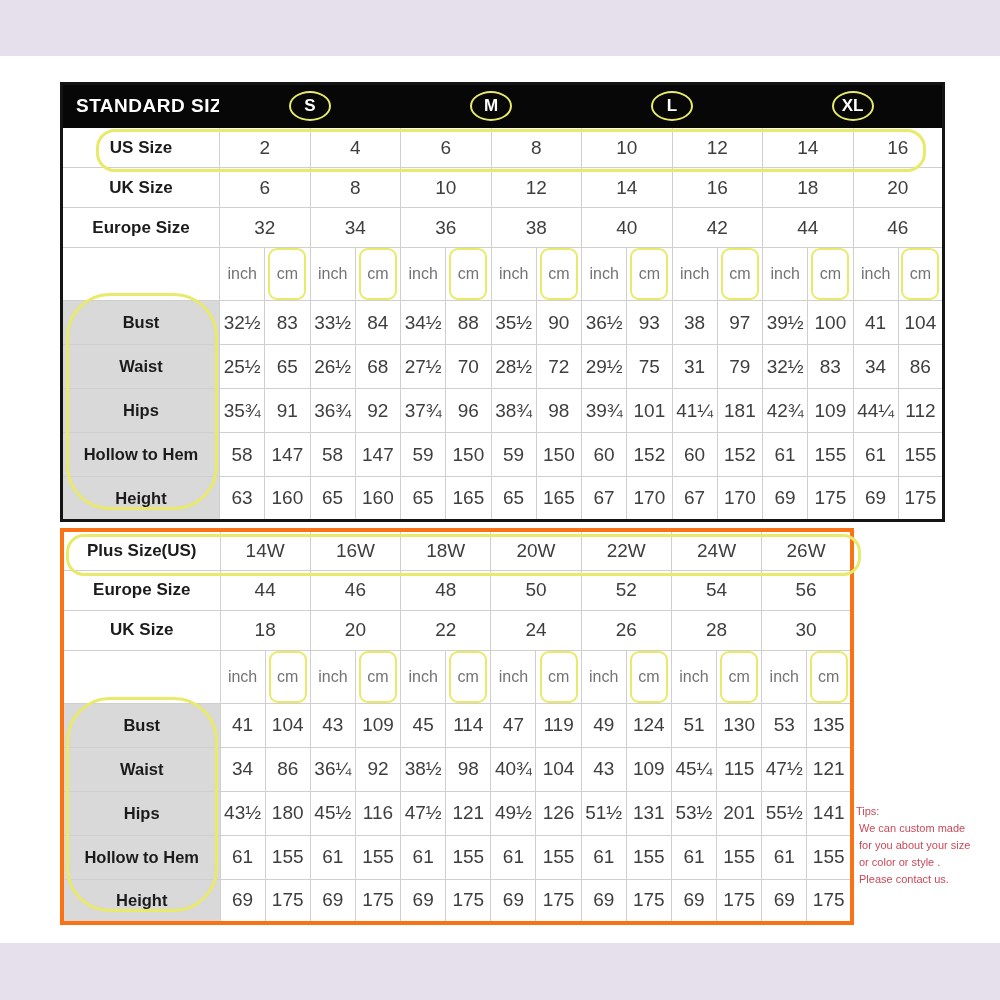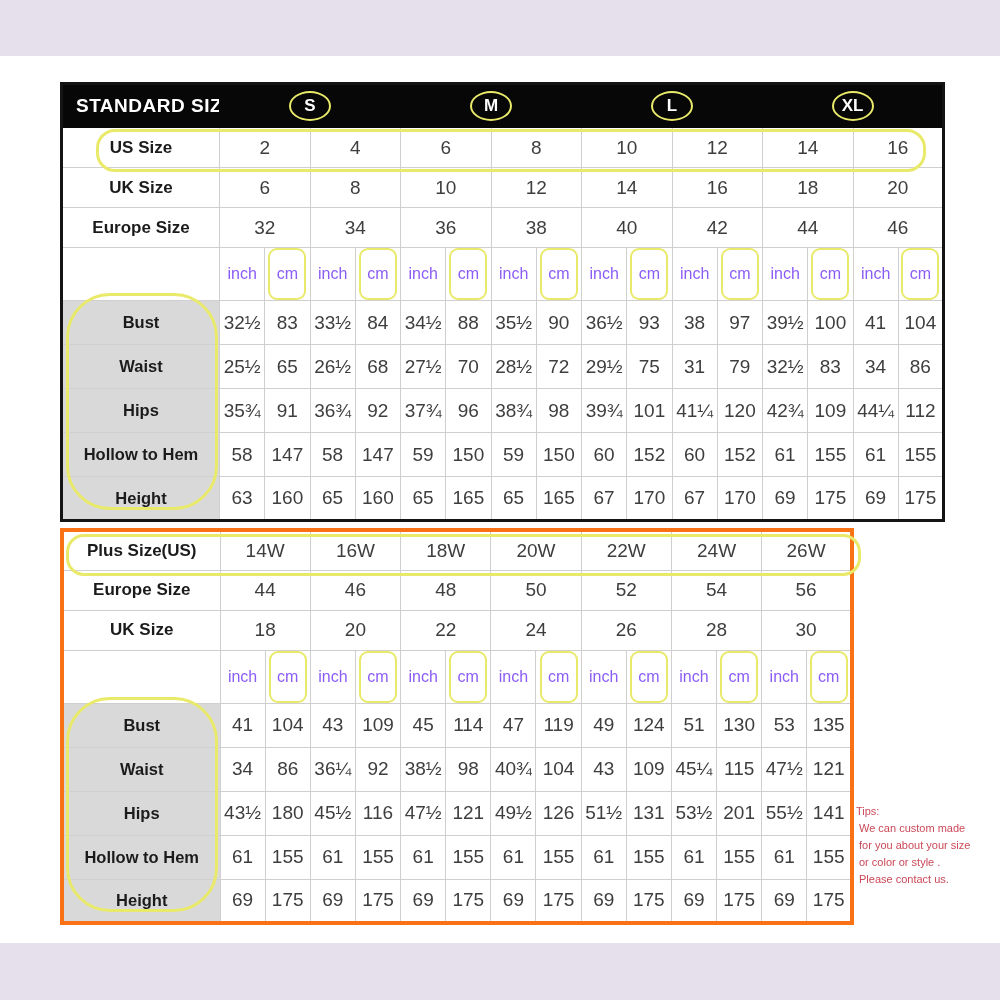--- a/index.html
+++ b/index.html
@@ -24,21 +24,21 @@
     min-width:42px;height:30px;padding:0 3px;box-sizing:border-box;
     border:2.5px solid var(--hl);border-radius:50%;
     color:#fff;font-weight:bold;font-size:17px;
   }
 
   tr.sizerow{height:40px;}
   th.rlabel{font-weight:bold;font-size:17px;color:#1b1b1b;background:#fff;}
   td.val{font-size:19px;color:#3e3e3e;font-weight:normal;}
 
   tr.unitrow{height:42px;}
-  tr.unitrow td{font-size:16px;color:#8b5cf6;}
+  tr.unitrow td{font-size:16px;color:#737373;}
   .cmbox{display:inline-block;border:2.5px solid var(--hl);border-radius:9px;padding:16px 5px;line-height:1;min-width:24px;}
 
   tr.meas{height:44px;}
   tr.meas th{background:#d9d9d9;font-weight:bold;font-size:16.5px;color:#1b1b1b;margin-top:40px;}
 
   .hl{position:absolute;border:3px solid var(--hl);background:transparent;pointer-events:none;}
   .oval1{left:96px;top:129px;width:824px;height:37px;border-radius:19px;}
   .cap1{left:66px;top:293px;width:146px;height:211px;border-radius:44px;border-width:3.5px;}
   .oval2{left:66px;top:534px;width:789px;height:36px;border-radius:18px;}
   .cap2{left:66px;top:697px;width:146px;height:209px;border-radius:44px;border-width:3.5px;}
@@ -161,21 +161,21 @@
           <td class="val">91</td>
           <td class="val">36¾</td>
           <td class="val">92</td>
           <td class="val">37¾</td>
           <td class="val">96</td>
           <td class="val">38¾</td>
           <td class="val">98</td>
           <td class="val">39¾</td>
           <td class="val">101</td>
           <td class="val">41¼</td>
-          <td class="val">120</td>
+          <td class="val">181</td>
           <td class="val">42¾</td>
           <td class="val">109</td>
           <td class="val">44¼</td>
           <td class="val">112</td>
         </tr>
         <tr class="meas">
           <th>Hollow to Hem</th>
           <td class="val">58</td>
           <td class="val">147</td>
           <td class="val">58</td>

